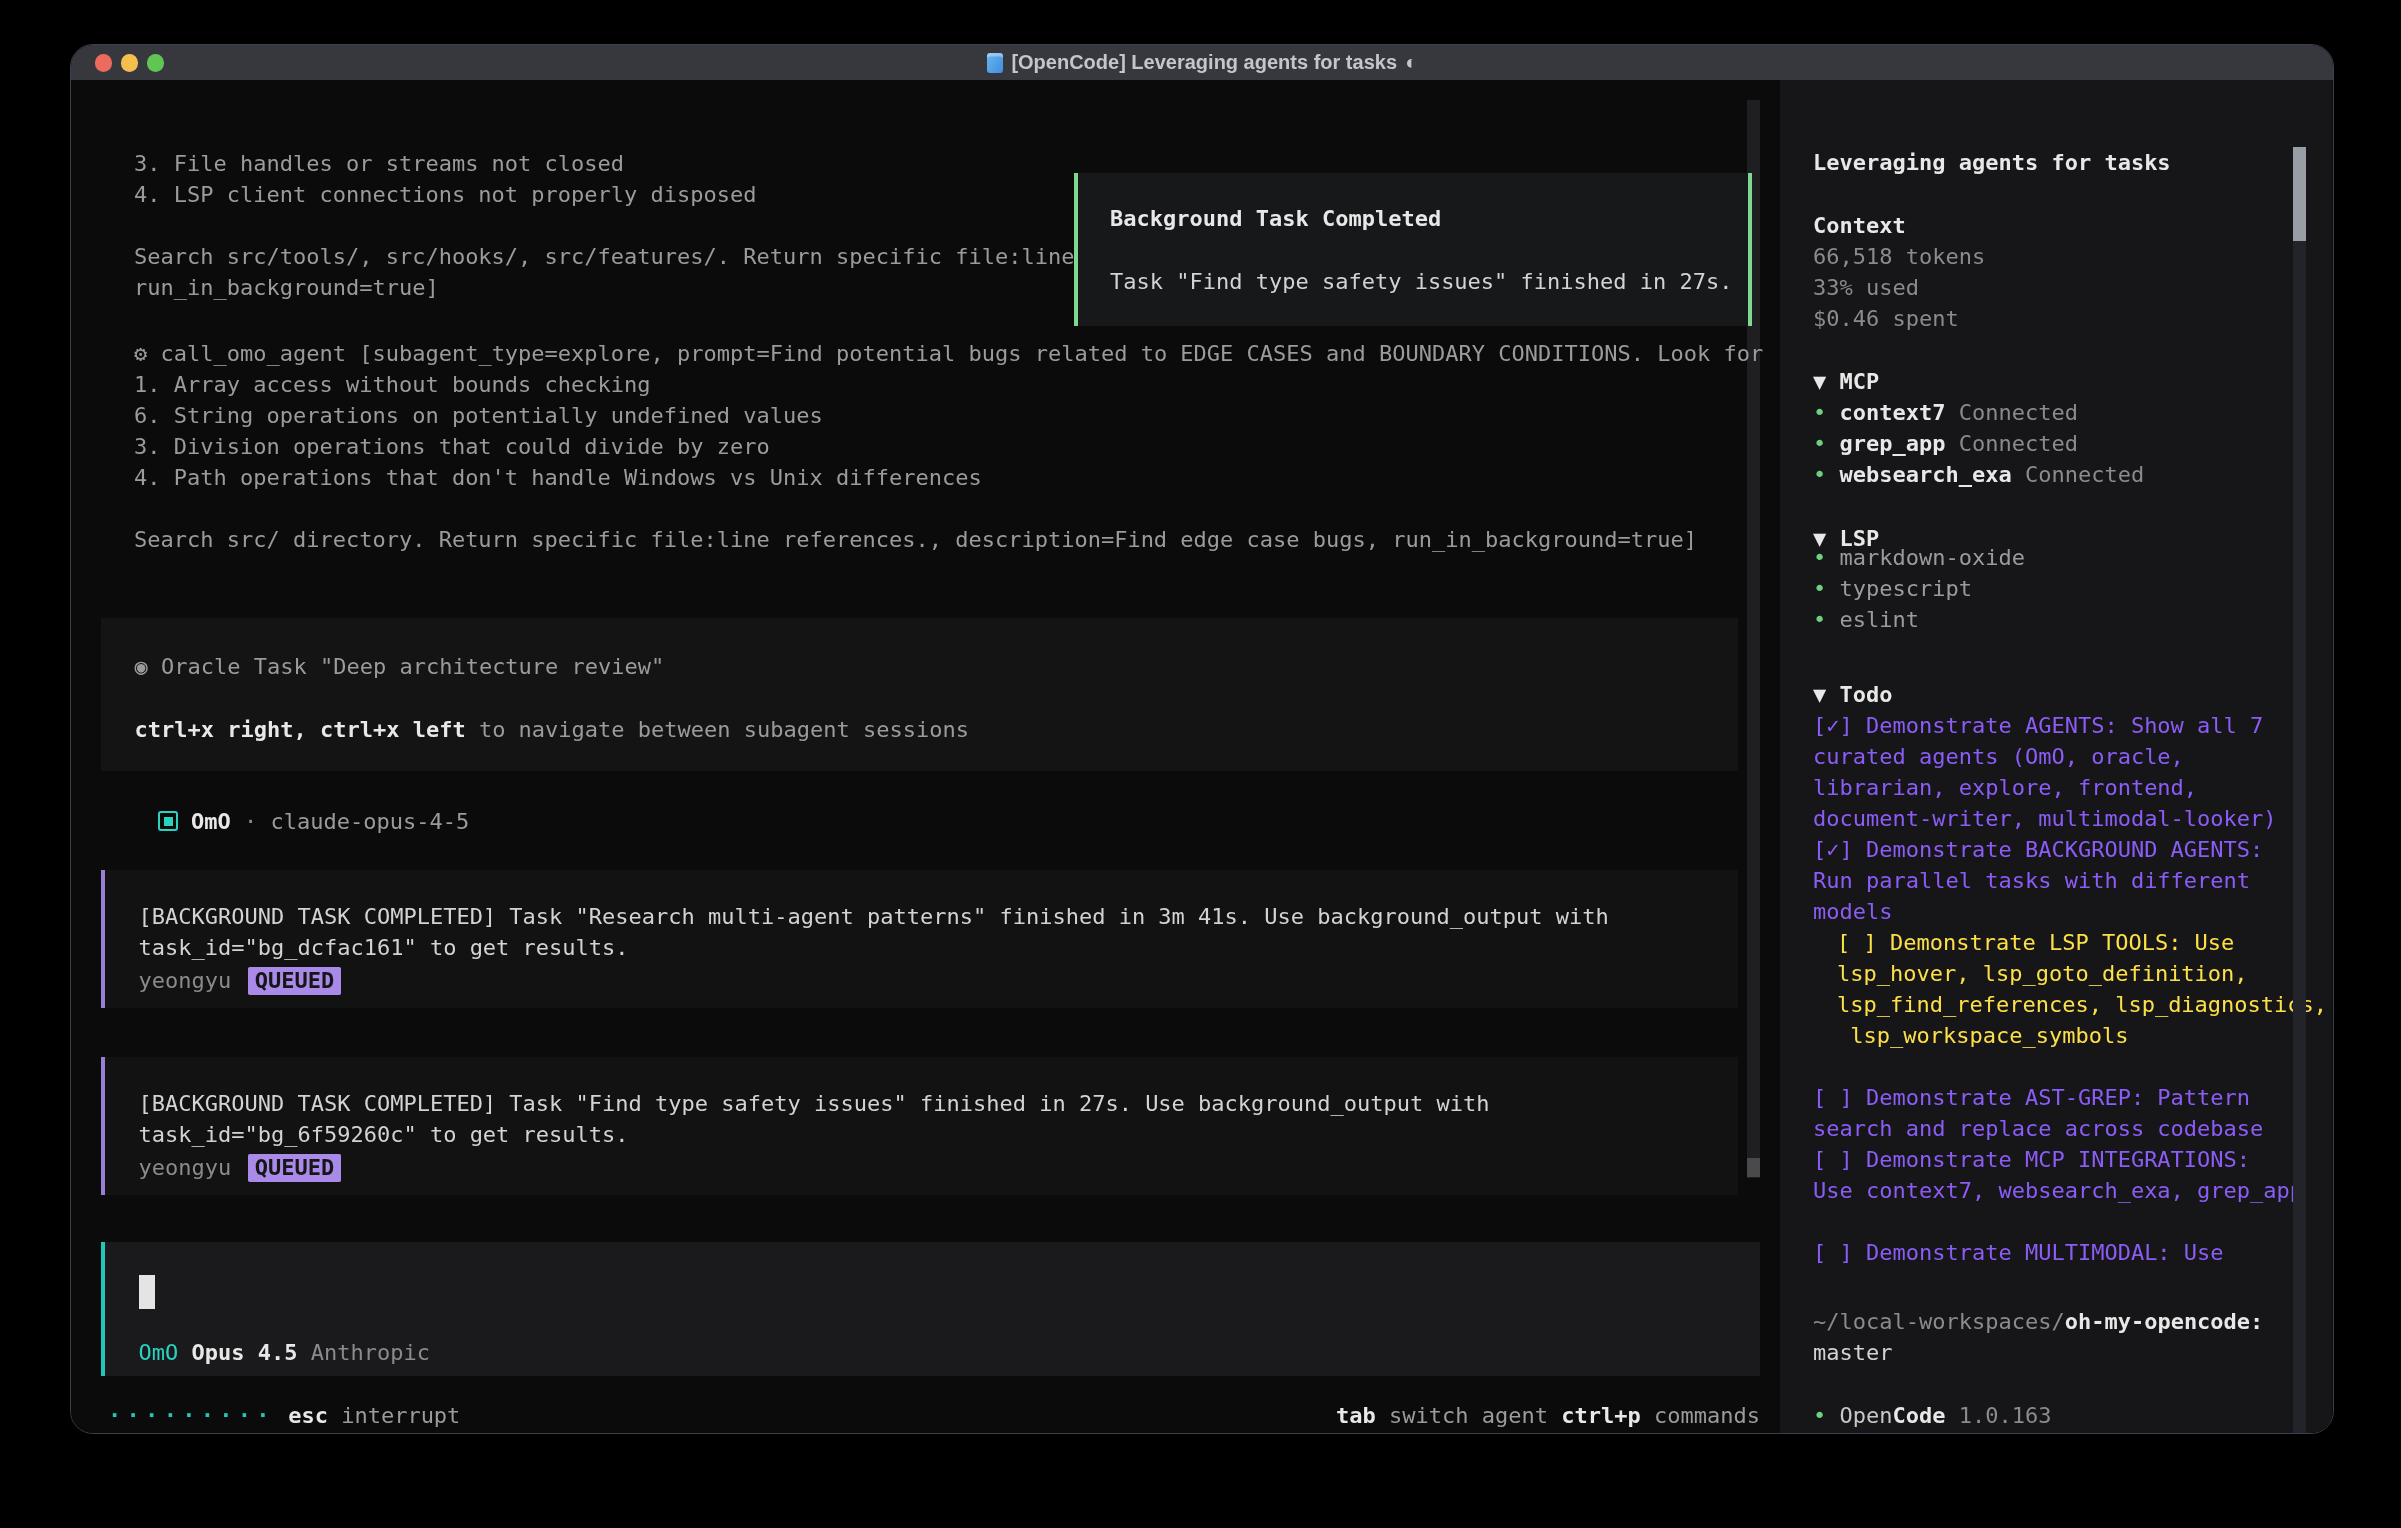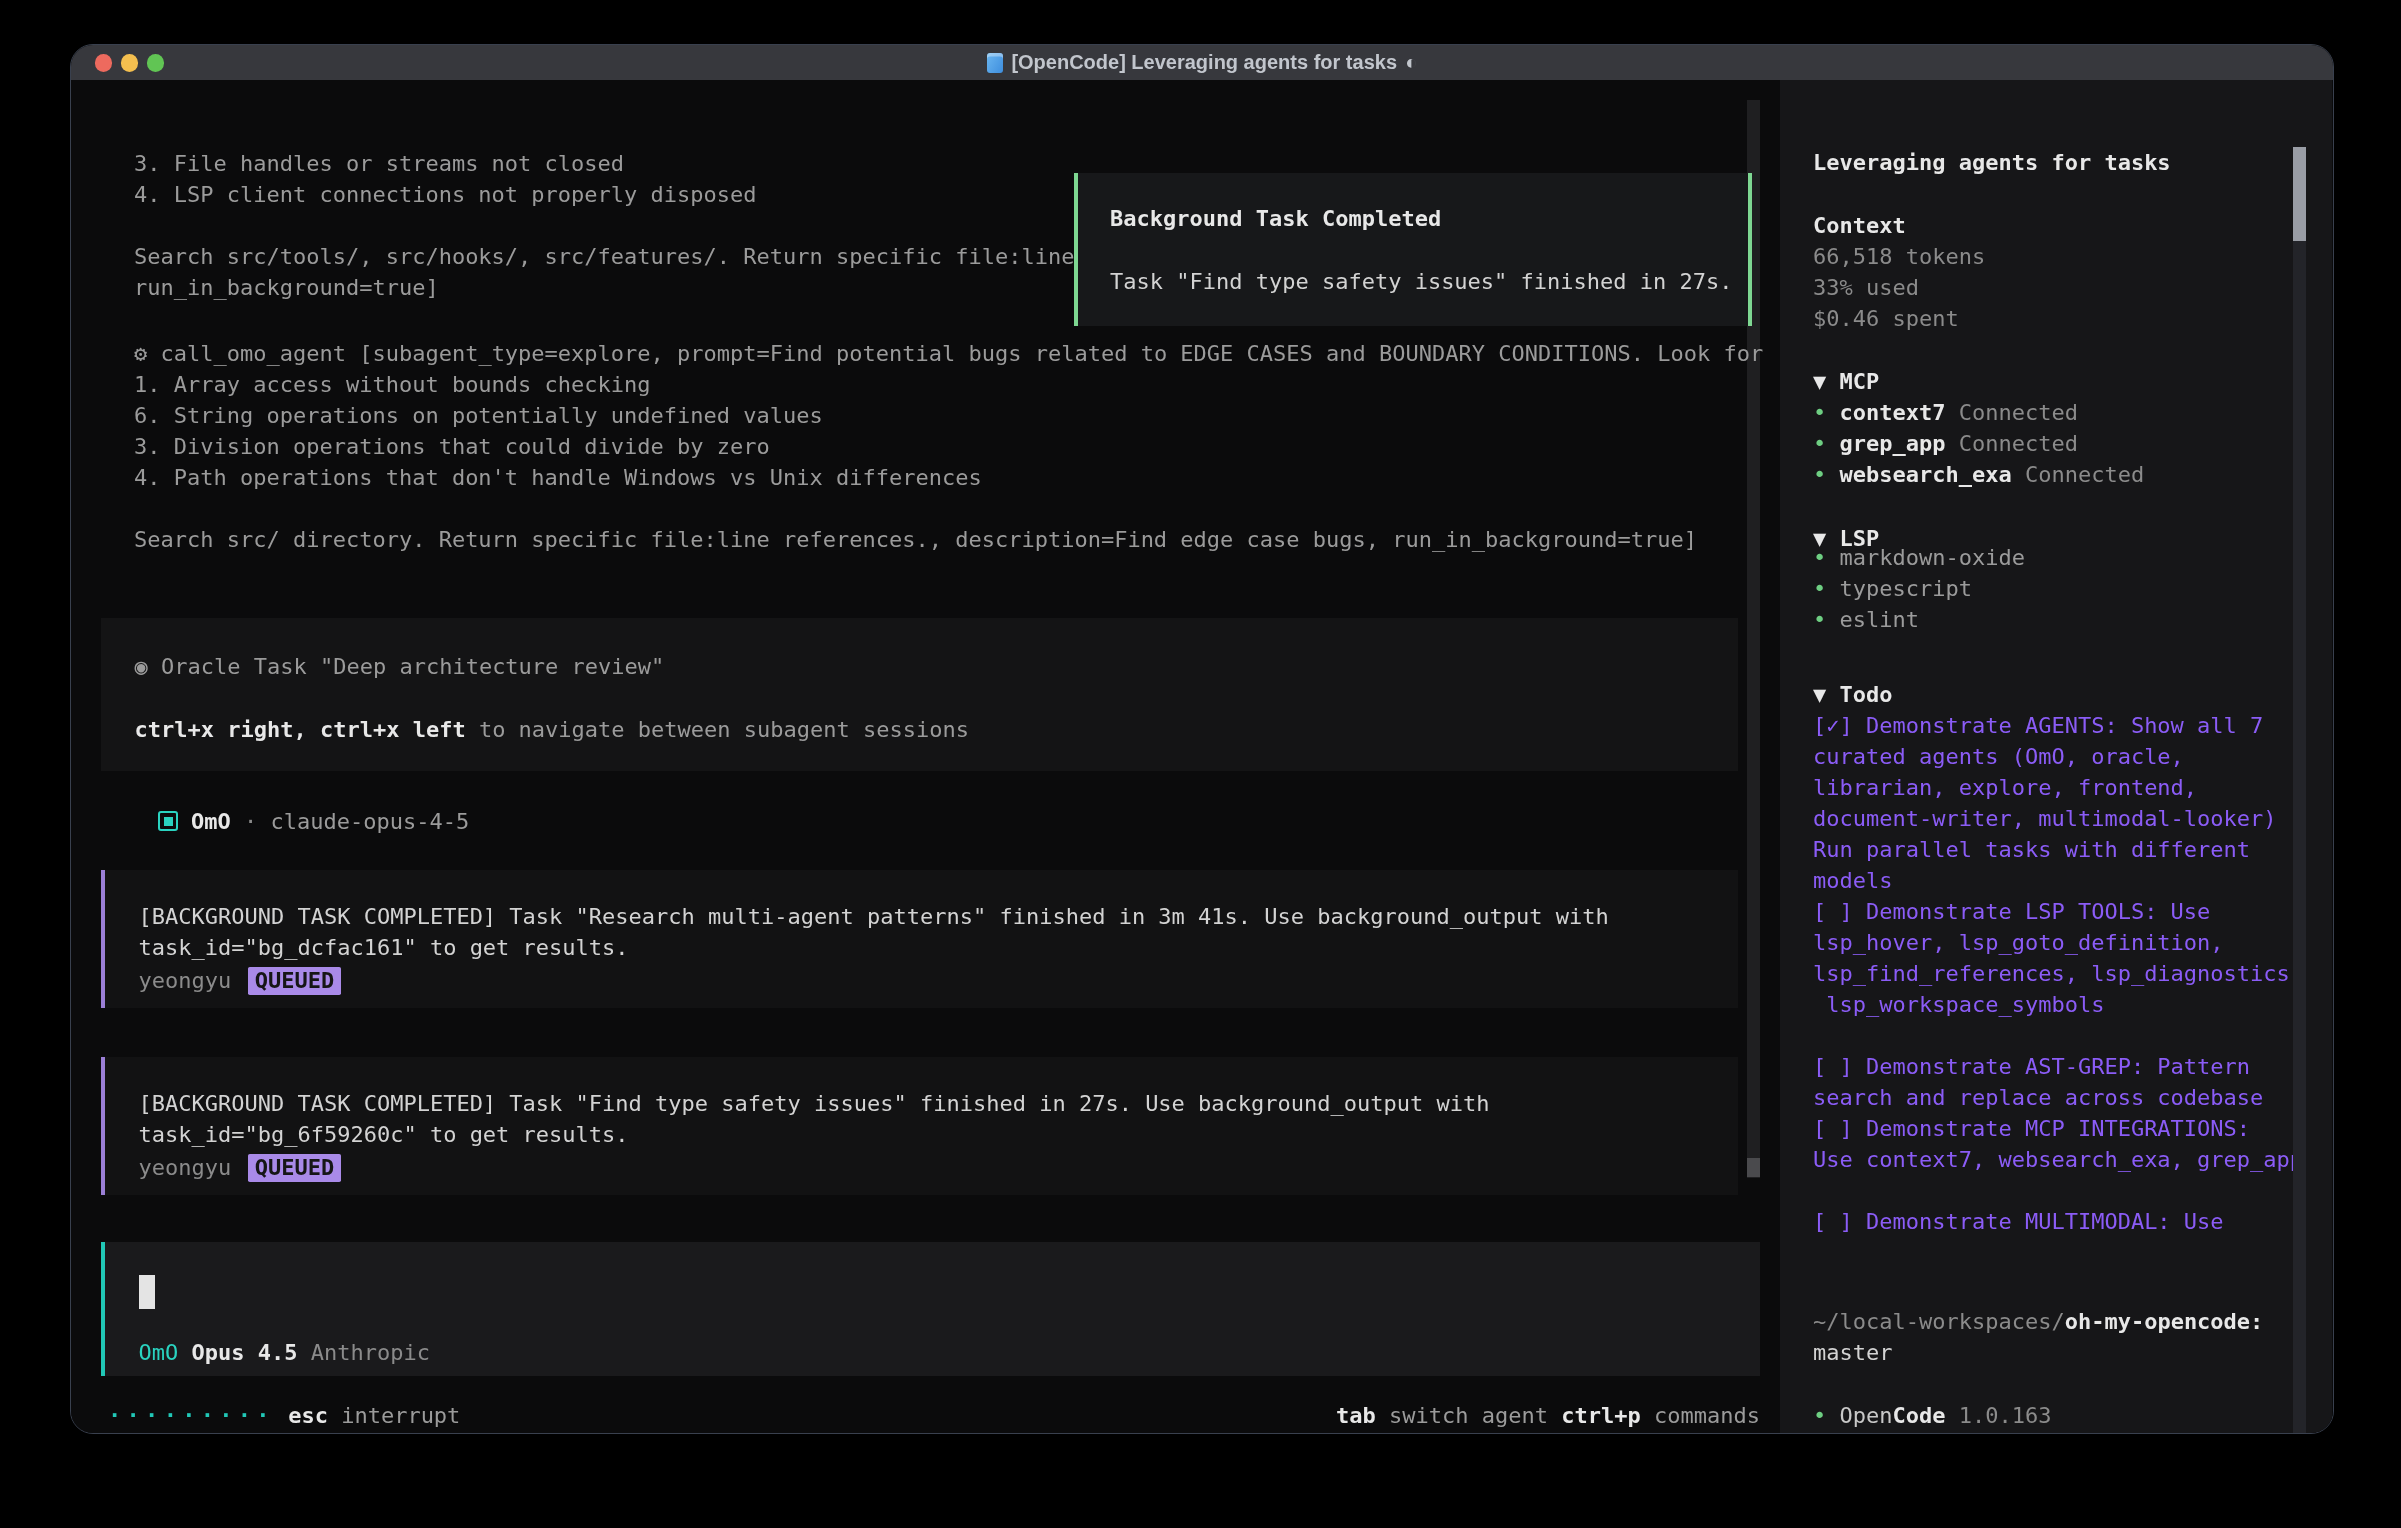--- a/index.html
+++ b/index.html
@@ -31,21 +31,21 @@
   .oracle{left:29.5px;top:538px;width:1637px;height:153px;background:#141415;}
   .taskbox{left:29.5px;width:1637px;height:138px;background:#121213;border-left:4.7px solid #9b7fd6;}
   .inputbox{left:29.5px;top:1162px;width:1659px;height:134px;background:#1a1a1c;border-left:4.7px solid #21c8b7;}
   .badge{display:inline-block;background:#a98ae8;color:#161616;font-weight:bold;
          padding:0 7px;border-radius:1.8px;line-height:28px;margin-left:16.5px;}
   .cursor{position:absolute;left:34px;top:33px;width:16.5px;height:34px;background:#e4e4e4;}
   .sb-track{position:absolute;background:#1f1f21;}
   .sb-thumb{position:absolute;background:#4a4a4d;}
   .side-track{position:absolute;background:#232429;}
   .side-thumb{position:absolute;background:#999da5;}
-  .tone-gray{color:#8b5cf6;} .tone-green{color:#8b5cf6;}
+  .tone-gray{color:#8b5cf6;} .tone-green{color:#fde047;margin-left:24px;}
   .spinner{color:#21c8b7;letter-spacing:5.3px;font-weight:bold;}
   .agent-icon{display:inline-block;width:20px;height:20px;border:2.4px solid #2ad3c0;border-radius:3px;
               box-sizing:border-box;position:relative;vertical-align:-2.4px;margin-right:13px;}
   .agent-icon::after{content:"";position:absolute;left:3.5px;top:3.5px;right:3.5px;bottom:3.5px;background:#2ad3c0;}
   .halfmoon{font-weight:normal;}
 </style>
 </head>
 <body>
 
 <div class="page">
@@ -163,20 +163,21 @@
             <div class="row"><span class="gdot">•</span><span> </span><span class="gray">eslint</span></div>
           </div>
 
         <div class="abs" style="left:33px;top:599px;line-height:31px;"><span class="white">▼</span><span> </span><span class="white bold">Todo</span></div>
         <div class="abs" style="left:33px;top:630px;width:508px;">
 
         <div class="row tone-gray">[✓] Demonstrate AGENTS: Show all 7</div>
             <div class="row tone-gray">curated agents (OmO, oracle,</div>
             <div class="row tone-gray">librarian, explore, frontend,</div>
             <div class="row tone-gray">document-writer, multimodal-looker)</div>
+            <div class="row tone-gray">[✓] Demonstrate BACKGROUND AGENTS:</div>
             <div class="row tone-gray">Run parallel tasks with different</div>
             <div class="row tone-gray">models</div>
             <div class="row tone-green">[ ] Demonstrate LSP TOOLS: Use</div>
             <div class="row tone-green">lsp_hover, lsp_goto_definition,</div>
             <div class="row tone-green">lsp_find_references, lsp_diagnostics,</div>
             <div class="row tone-green"> lsp_workspace_symbols</div>
             <div class="row tone-gray"></div>
             <div class="row tone-gray">[ ] Demonstrate AST-GREP: Pattern</div>
             <div class="row tone-gray">search and replace across codebase</div>
             <div class="row tone-gray">[ ] Demonstrate MCP INTEGRATIONS:</div>

